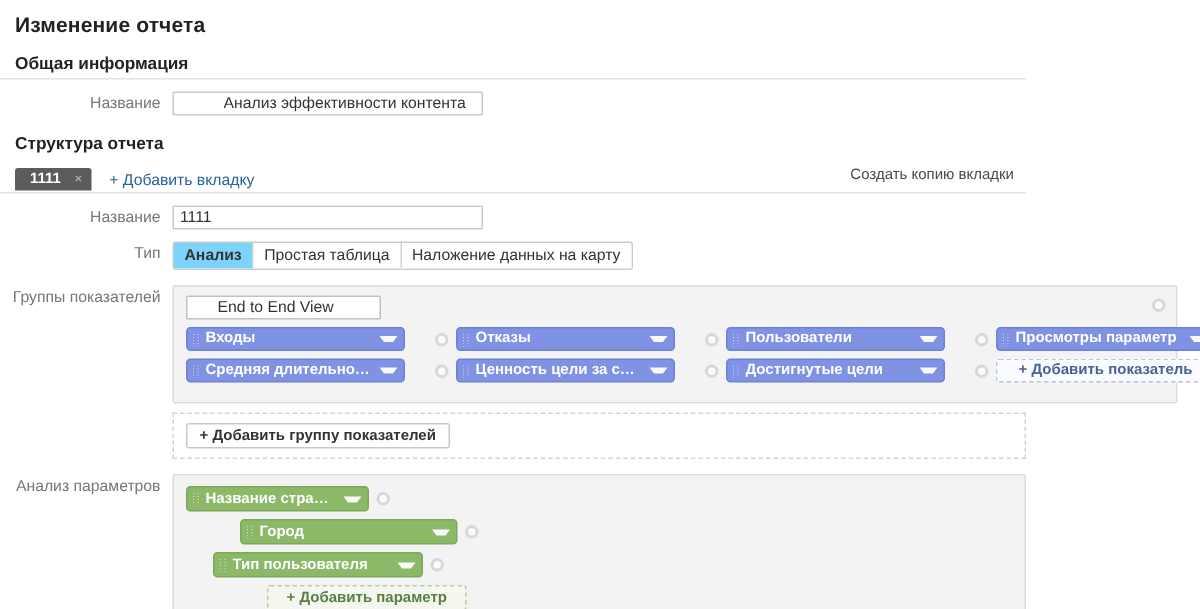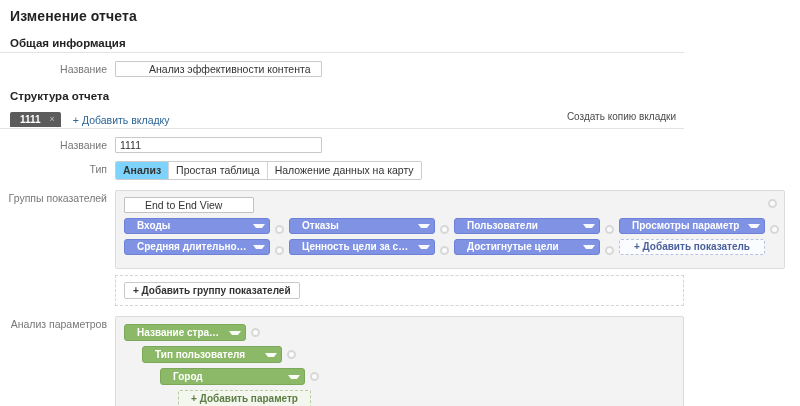--- a/index.html
+++ b/index.html
@@ -181,22 +181,22 @@
   }
 
   .pill-rows { margin-top: 5px; }
   .pill-row {
     display: flex;
     align-items: center;
     margin-bottom: 5px;
   }
   .pill-cell {
     display: flex;
-    align-items: flex-end;
-    gap: 5px;
+    align-items: center;
+    gap: 20px;
     margin-right: 5px;
   }
   .pill {
     display: flex;
     align-items: center;
     height: 16px;
     border-radius: 3px;
     padding: 0 4px 0 3px;
     box-sizing: border-box;
     color: #fff;
@@ -448,38 +448,38 @@
 
       <div class="param-row p0">
         <div class="pill green w-name">
           <span class="grip"></span>
           <span class="pill-label">Название страницы</span>
           <span class="caret"></span>
         </div>
         <div class="gear"></div>
       </div>
 
+      <div class="param-row p2">
+        <div class="pill green w-city">
+          <span class="grip"></span>
+          <span class="pill-label">Город</span>
+          <span class="caret"></span>
+        </div>
+        <div class="gear"></div>
+      </div>
+
       <div class="param-row p1">
         <div class="pill green w-type">
           <span class="grip"></span>
           <span class="pill-label">Тип пользователя</span>
           <span class="caret"></span>
         </div>
         <div class="gear"></div>
       </div>
 
-      <div class="param-row p2">
-        <div class="pill green w-city">
-          <span class="grip"></span>
-          <span class="pill-label">Город</span>
-          <span class="caret"></span>
-        </div>
-        <div class="gear"></div>
-      </div>
-
       <div class="param-row p3" style="margin-bottom:0;">
         <div class="dashbtn green w-addparam">+ Добавить параметр</div>
       </div>
 
     </div>
   </div>
 
 </div>
 
 </body></html>

